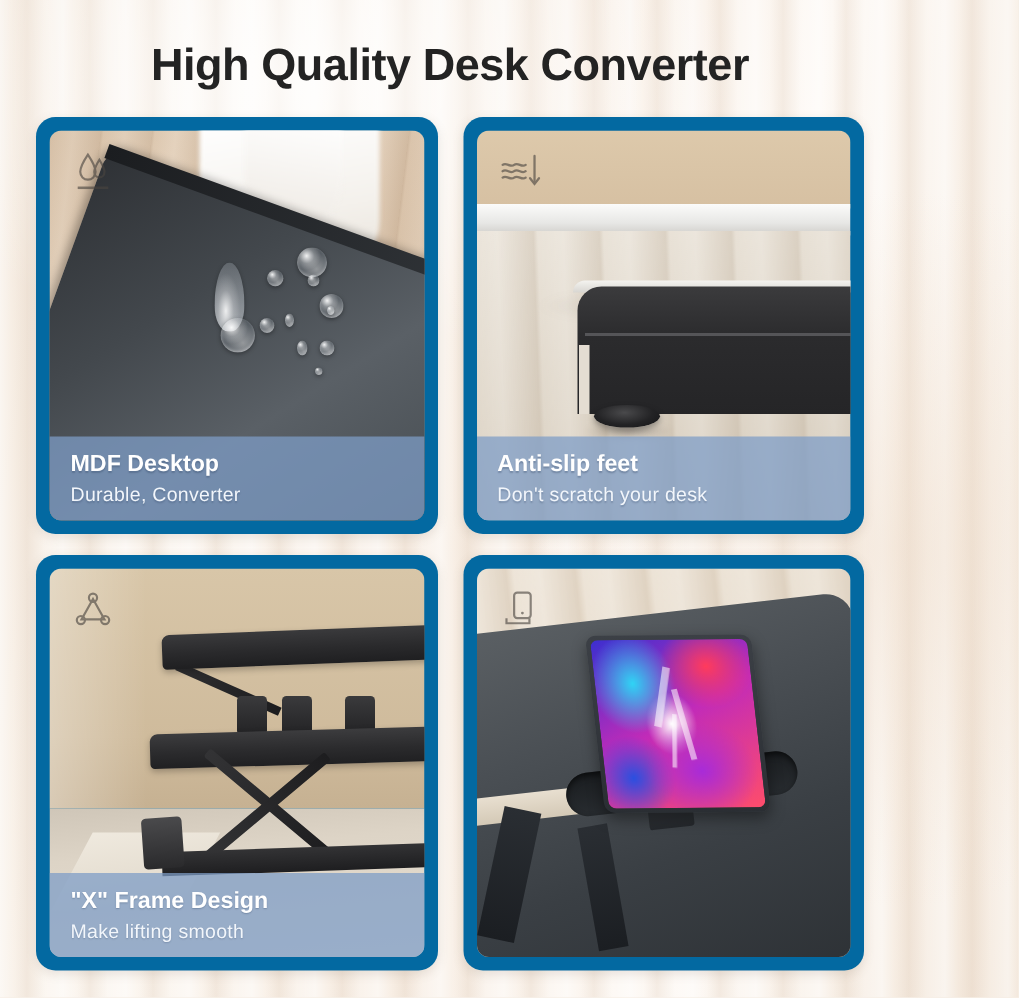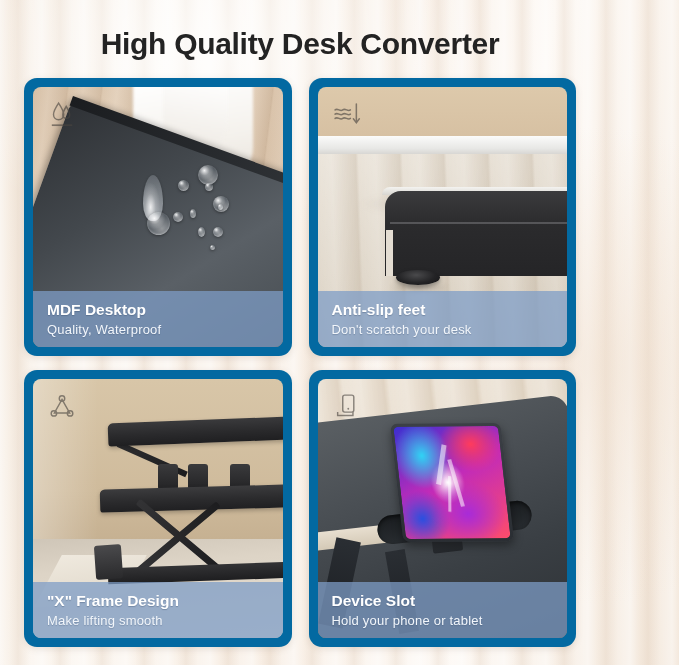--- a/index.html
+++ b/index.html
@@ -437,21 +437,21 @@
         <div class="ficon">
           <svg viewBox="0 0 40 40" fill="none" stroke="#4a4540" stroke-width="1.7">
             <path d="M16 6 C16 6 10 15 10 19.5 C10 23 12.7 25.6 16 25.6 C19.3 25.6 22 23 22 19.5 C22 15 16 6 16 6 Z"></path>
             <path d="M25 10 C25 10 21 16.5 21 19.6 C21 22 22.8 23.8 25 23.8 C27.2 23.8 29 22 29 19.6 C29 16.5 25 10 25 10 Z"></path>
             <line x1="8" y1="32" x2="32" y2="32" stroke-width="2"></line>
           </svg>
         </div>
 
         <div class="caption">
           <div class="c-title">MDF Desktop</div>
-          <div class="c-sub">Quality, Waterproof</div>
+          <div class="c-sub">Durable, Converter</div>
         </div>
       </div>
     </div>
 
     <div class="card">
       <div class="photo">
         <div class="p2-wallTop"></div>
         <div class="p2-trim"></div>
         <div class="p2-floor"></div>
         <div class="p2-shadowband"></div>
@@ -532,21 +532,17 @@
         </div>
 
         <div class="ficon">
           <svg viewBox="0 0 40 40" fill="none" stroke="#4a4540" stroke-width="1.7">
             <rect x="15" y="6" width="13" height="20" rx="2.4"></rect>
             <circle cx="21.5" cy="22" r="1.1" fill="#4a4540" stroke="none"></circle>
             <path d="M9 26 L9 30 L27 30 L27 26"></path>
           </svg>
         </div>
 
-        <div class="caption">
-          <div class="c-title">Device Slot</div>
-          <div class="c-sub">Hold your phone or tablet</div>
-        </div>
       </div>
     </div>
 
   </div>
 </div>
 
 </body></html>

